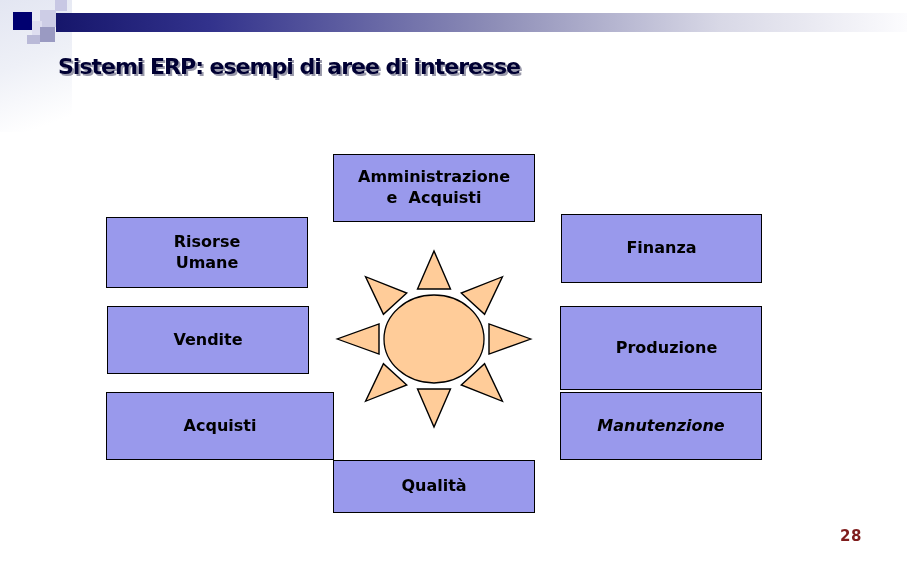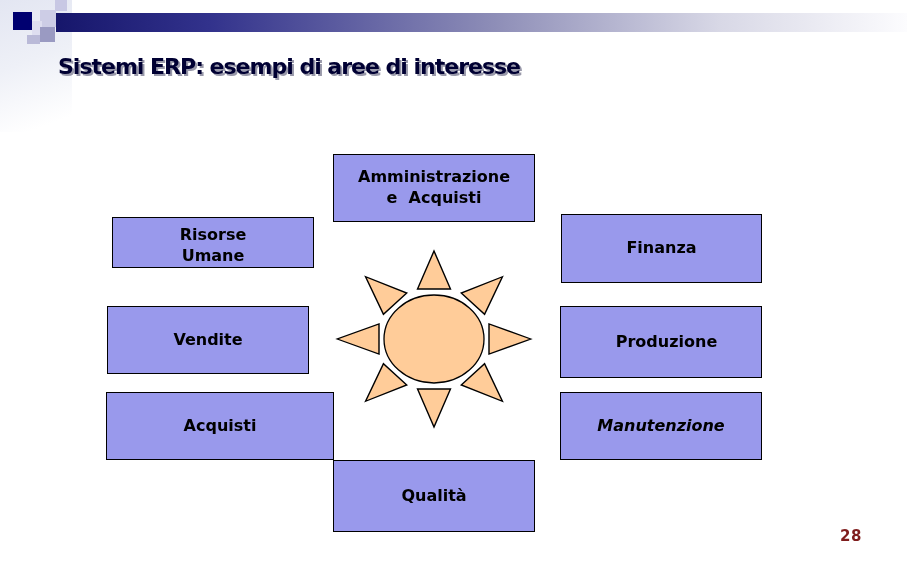--- a/index.html
+++ b/index.html
@@ -35,27 +35,27 @@
     position:absolute;
     background:var(--box-fill,#9999EC);
     border:1.5px solid var(--box-border,#000000);
     display:flex;align-items:center;justify-content:center;
     text-align:center;font-weight:bold;font-size:16px;line-height:1.3;
     color:var(--box-text,#000000);
     box-sizing:border-box;
   }
   .box span{white-space:pre-wrap;}
   .box-amministrazione{left:333px;top:154px;width:202px;height:68px;}
-  .box-risorse{left:112px;top:217px;width:202px;height:51px;align-items:flex-end;}
+  .box-risorse{left:106px;top:217px;width:202px;height:71px;}
   .box-finanza{left:561px;top:214px;width:201px;height:69px;}
   .box-vendite{left:107px;top:306px;width:202px;height:68px;}
-  .box-produzione{left:560px;top:306px;width:202px;height:72px;padding-left:11px;}
+  .box-produzione{left:560px;top:306px;width:202px;height:84px;padding-left:11px;}
   .box-acquisti{left:106px;top:392px;width:228px;height:68px;}
   .box-manutenzione{left:560px;top:392px;width:202px;height:68px;font-style:italic;}
-  .box-qualita{left:333px;top:460px;width:202px;height:72px;}
+  .box-qualita{left:333px;top:460px;width:202px;height:53px;}
 
   .sun-wrap{position:absolute;left:324px;top:229px;width:220px;height:220px;}
 
   .page-number{
     position:absolute;left:840px;top:527px;
     font-size:15px;font-weight:bold;color:#7f1d1d;letter-spacing:0.5px;
   }
 </style>
 </head>
 <body>

